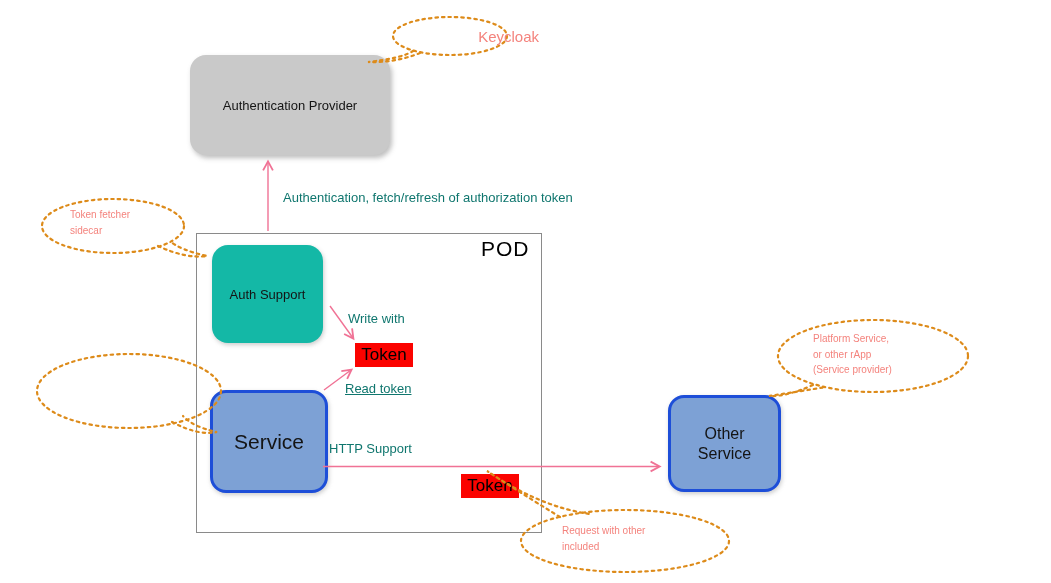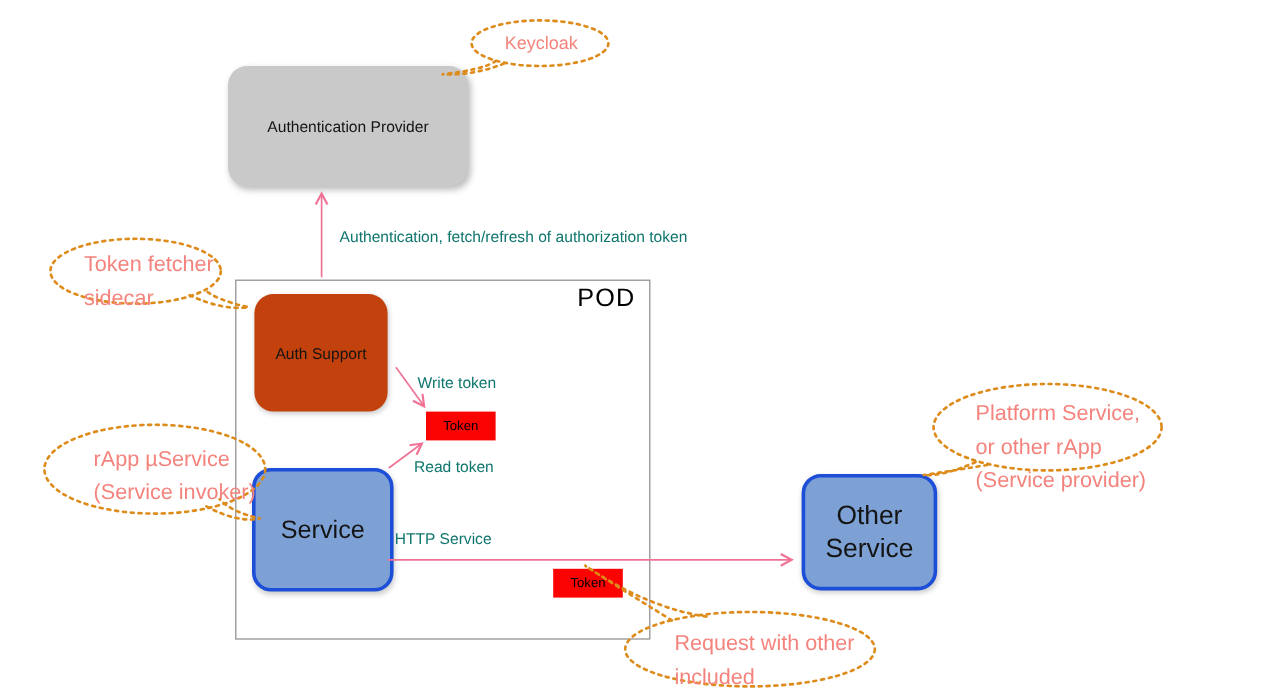--- a/index.html
+++ b/index.html
@@ -13,78 +13,76 @@
   svg.overlay{position:absolute;left:0;top:0;z-index:2;pointer-events:none;}
   .node{
     position:absolute;display:flex;align-items:center;justify-content:center;
     text-align:center;color:#141414;z-index:1;
   }
   .node-gray{
     background:#c9c9c9;border-radius:16px;font-size:13px;
     box-shadow:2px 3px 5px rgba(110,110,110,.45);
   }
   .node-orange{
-    background:#c2410c;border-radius:16px;font-size:13px;
+    background:#14b8a6;border-radius:16px;font-size:13px;
     box-shadow:1px 2px 4px rgba(130,130,130,.4);
   }
   .node-blue{
     background:#7da1d5;border:3px solid #1d4ed8;border-radius:16px;
     box-shadow:1px 2px 4px rgba(130,130,130,.4);line-height:1.2;
   }
   .pod{
     position:absolute;left:196px;top:233px;width:344px;height:298px;
     border:1.5px solid #8a8a8a;z-index:0;background:transparent;
   }
   .pod-label{
     position:absolute;right:11px;top:4px;font-size:21px;color:#000;
     letter-spacing:1px;z-index:3;
   }
   .token{
     position:absolute;background:#fb0300;color:#000;z-index:1;
     display:flex;align-items:center;justify-content:center;
-    font-size:11px;
+    font-size:17px;
   }
   .edge-label{
     position:absolute;font-size:13px;color:#0f766e;z-index:3;white-space:nowrap;
   }
   .callout-text{
-    position:absolute;color:#f4837d;font-size:18px;line-height:1.55;
+    position:absolute;color:#f4837d;font-size:10px;line-height:1.55;
     white-space:pre-line;z-index:3;
   }
-  .callout-center{text-align:center;}
+  .callout-center{text-align:right;margin-left:32px;}
 </style>
 </head>
 <body>
 
 <div class="canvas">
 
   <div class="pod"></div>
   <span class="pod-label" style="left:481px;top:237px;right:auto;position:absolute;">POD</span>
 
   <div class="node node-gray" style="left:190px;top:55px;width:200px;height:100px;">Authentication Provider</div>
 
   <div class="node node-orange" style="left:212px;top:245px;width:111px;height:98px;">Auth Support</div>
 
   <div class="node node-blue" style="left:210px;top:390px;width:112px;height:97px;font-size:21px;">Service</div>
 
-  <div class="node node-blue" style="left:668px;top:395px;width:113px;height:97px;font-size:22px;padding:0 14px;box-sizing:border-box;">Other Service</div>
+  <div class="node node-blue" style="left:668px;top:395px;width:113px;height:97px;font-size:16px;padding:0 14px;box-sizing:border-box;">Other Service</div>
 
   <div class="token" style="left:355px;top:343px;width:58px;height:24px;">Token</div>
   <div class="token" style="left:461px;top:474px;width:58px;height:24px;">Token</div>
 
   <span class="edge-label" style="left:283px;top:190px;">Authentication, fetch/refresh of authorization token</span>
-  <span class="edge-label" style="left:348px;top:311px;">Write token</span>
-  <span class="edge-label" style="left:345px;top:381px;">Read token</span>
-  <span class="edge-label" style="left:329px;top:441px;">HTTP Service</span>
+  <span class="edge-label" style="left:348px;top:311px;">Write with</span>
+  <span class="edge-label" style="left:345px;top:381px;text-decoration:underline;">Read token</span>
+  <span class="edge-label" style="left:329px;top:441px;">HTTP Support</span>
 
   <span class="callout-text callout-center" style="left:395px;top:25px;width:112px;font-size:15px;">Keycloak</span>
   <span class="callout-text" style="left:70px;top:207px;">Token fetcher
 sidecar</span>
-  <span class="callout-text" style="left:78px;top:369px;">rApp µService
-(Service invoker)</span>
   <span class="callout-text" style="left:813px;top:331px;">Platform Service,
 or other rApp
 (Service provider)</span>
   <span class="callout-text" style="left:562px;top:523px;">Request with other
 included</span>
 
   <svg class="overlay" width="1051" height="583" viewBox="0 0 1051 583">
     <defs>
       <marker id="vhead" viewBox="0 0 10 10" refX="7.5" refY="5" markerWidth="10" markerHeight="10" orient="auto">
         <path d="M1.5,1.5 L8,5 L1.5,8.5" fill="none" stroke="#f07295" stroke-width="1.3"></path>

